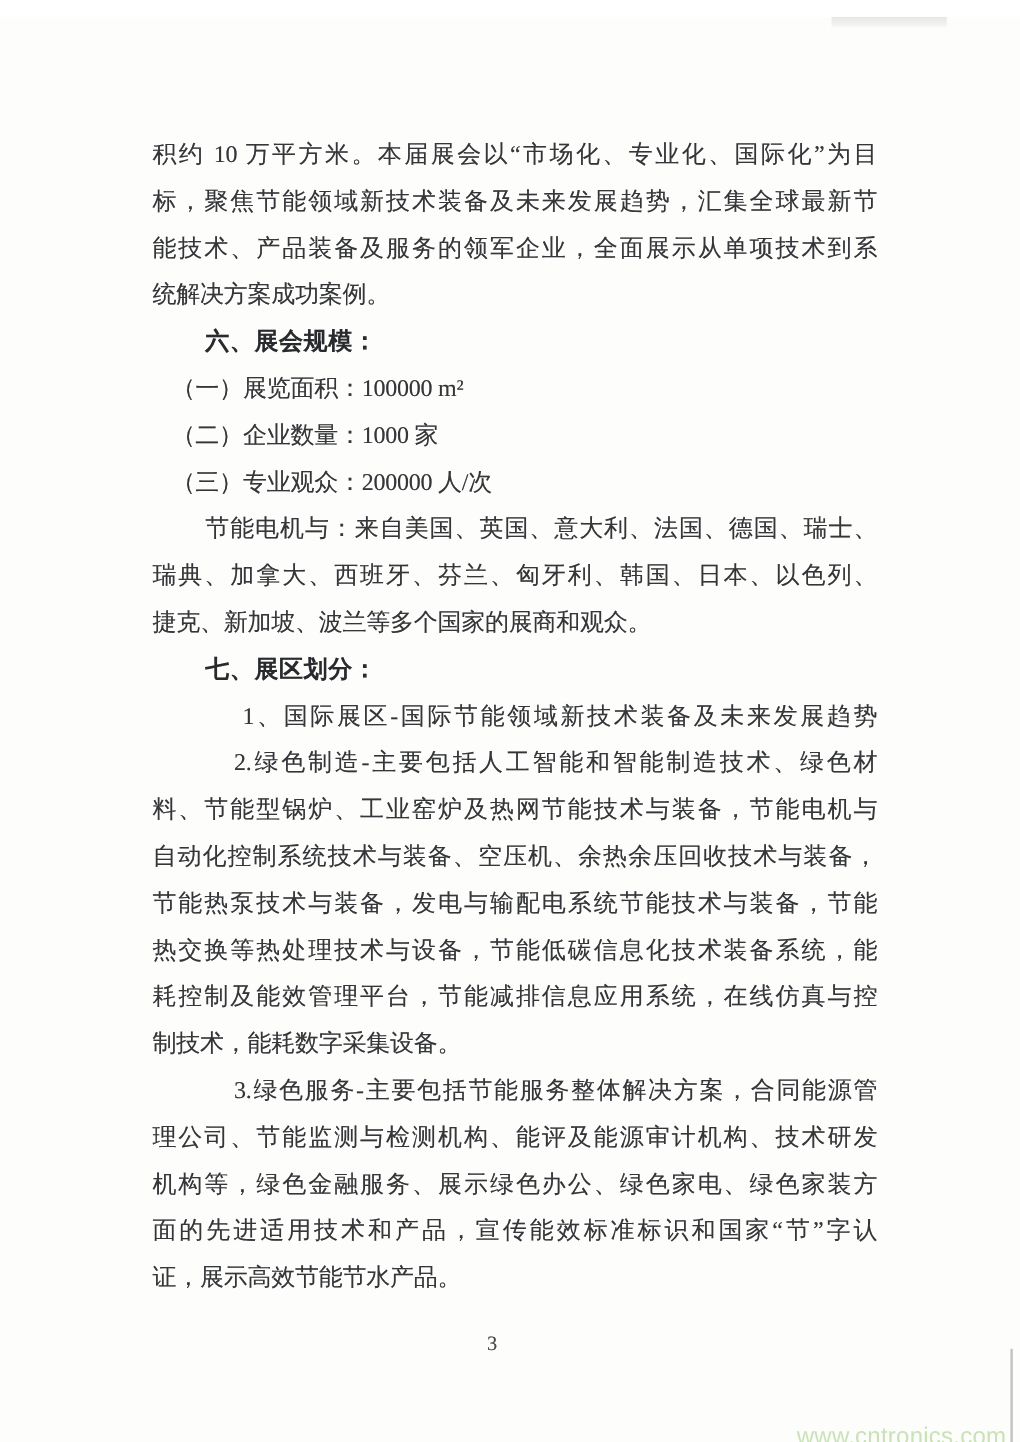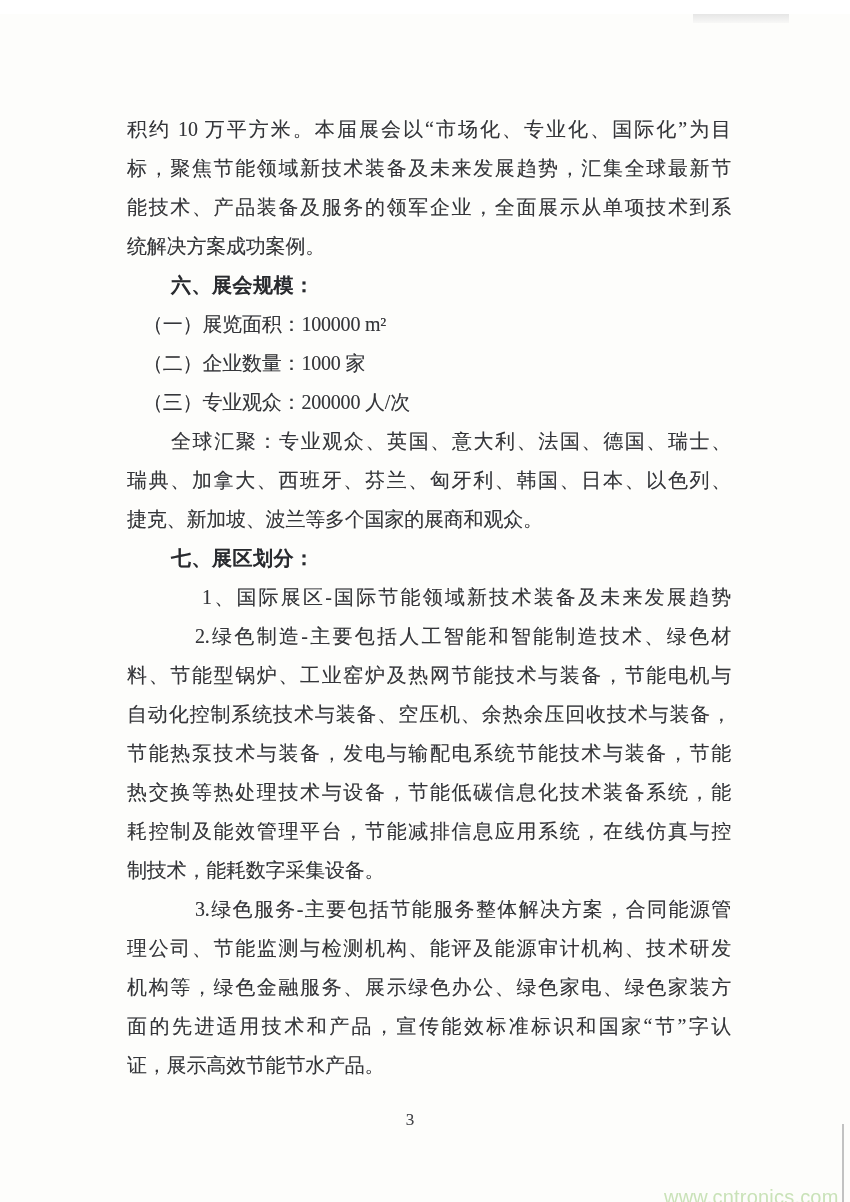--- a/index.html
+++ b/index.html
@@ -112,21 +112,21 @@
     <div class="line full">积约 10 万平方米。本届展会以“市场化、专业化、国际化”为目</div>
     <div class="line full">标，聚焦节能领域新技术装备及未来发展趋势，汇集全球最新节</div>
     <div class="line full">能技术、产品装备及服务的领军企业，全面展示从单项技术到系</div>
     <div class="line">统解决方案成功案例。</div>
 
     <div class="line heading ind-h">六、展会规模：</div>
     <div class="line ind-item">（一）展览面积：100000 m²</div>
     <div class="line ind-item">（二）企业数量：1000 家</div>
     <div class="line ind-item">（三）专业观众：200000 人/次</div>
 
-    <div class="line full ind-h">全球汇聚：专业观众、英国、意大利、法国、德国、瑞士、</div>
+    <div class="line full ind-h">节能电机与：来自美国、英国、意大利、法国、德国、瑞士、</div>
     <div class="line full">瑞典、加拿大、西班牙、芬兰、匈牙利、韩国、日本、以色列、</div>
     <div class="line">捷克、新加坡、波兰等多个国家的展商和观众。</div>
 
     <div class="line heading ind-h">七、展区划分：</div>
     <div class="line full ind-z1">1、国际展区-国际节能领域新技术装备及未来发展趋势</div>
 
     <div class="line full ind-z2">2.绿色制造-主要包括人工智能和智能制造技术、绿色材</div>
     <div class="line full">料、节能型锅炉、工业窑炉及热网节能技术与装备，节能电机与</div>
     <div class="line full">自动化控制系统技术与装备、空压机、余热余压回收技术与装备，</div>
     <div class="line full">节能热泵技术与装备，发电与输配电系统节能技术与装备，节能</div>

